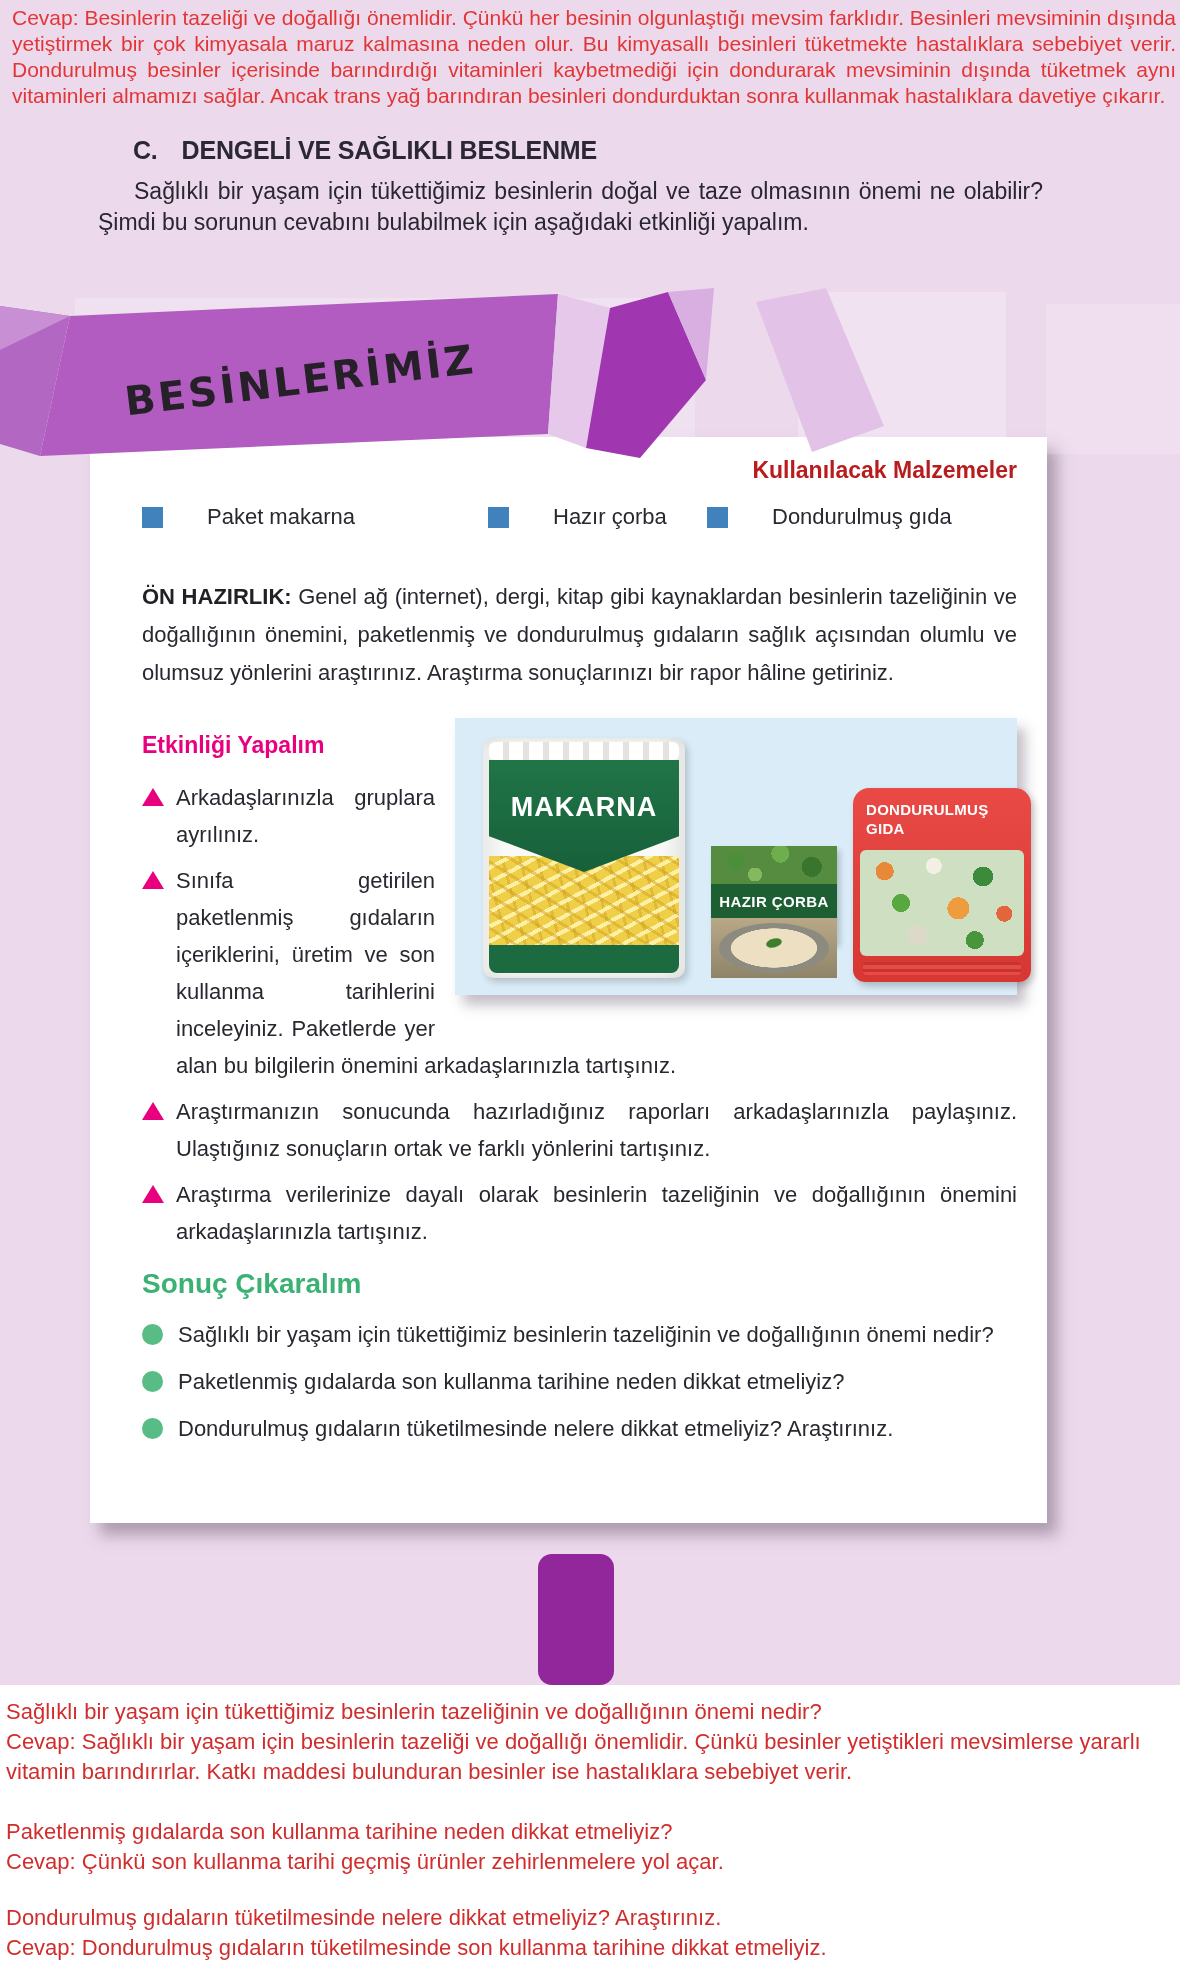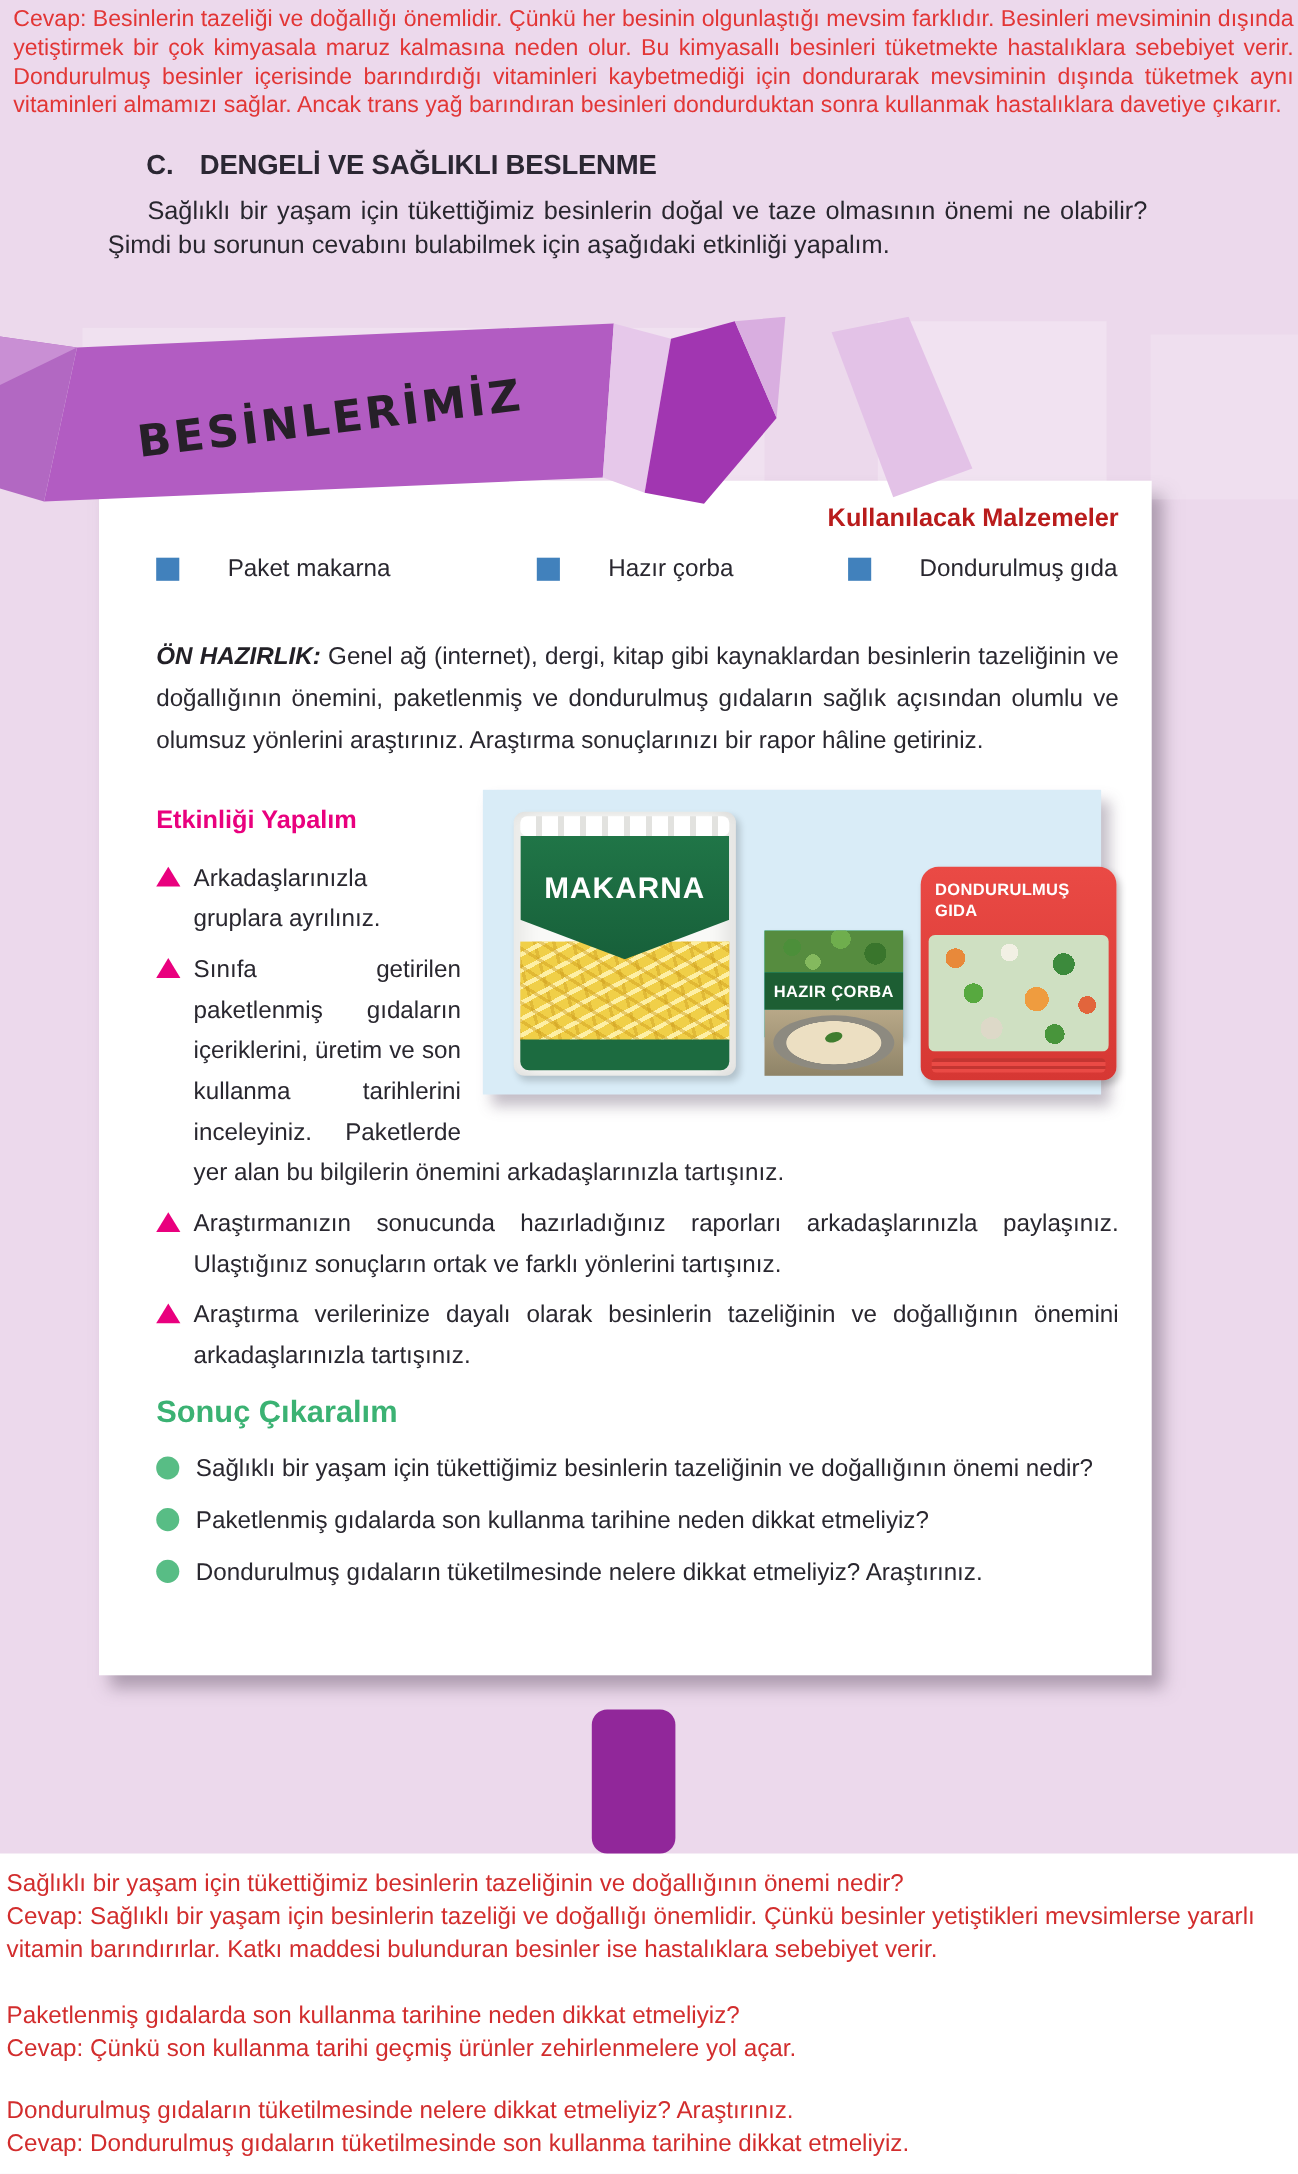--- a/index.html
+++ b/index.html
@@ -25,29 +25,29 @@
 
   
   .card{position:absolute;left:90px;top:437px;width:957px;height:1086px;background:#ffffff;
         box-shadow:10px 12px 14px rgba(112,96,116,0.50);z-index:1;
         padding:12px 30px 0 52px;box-sizing:border-box;overflow:hidden;}
 
   .materials-heading{margin:8px 0 0 0;font-size:23px;font-weight:bold;color:#b91c1c;text-align:right;}
   .materials{display:flex;margin-top:20px;align-items:center;}
   .material-item{display:flex;align-items:center;font-size:22px;color:#29272f;gap:30px;}
   .material-item:nth-child(1){width:346px;}
-  .material-item:nth-child(2){width:283px;}
+  .material-item:nth-child(2){width:219px;}
   .sq{width:21px;height:21px;background:#4181bc;margin-right:14px;flex:0 0 auto;}
 
   .prep{margin:48px 0 0 0;font-size:22px;line-height:38px;color:#29272f;text-align:justify;}
-  .prep b{color:#222026;font-style:italic;}
+  .prep b{color:#222026;}
 
   .activity{margin-top:40px;}
   .panel{position:relative;float:right;width:562px;height:277px;background:#d9ecf7;
-         margin:-14px 16px 16px 20px;box-shadow:8px 10px 12px rgba(115,100,122,0.42);}
+         margin:-14px 0 16px 20px;box-shadow:8px 10px 12px rgba(115,100,122,0.42);}
 
   
   .pack-makarna{position:absolute;left:28px;top:20px;width:202px;height:240px;background:#f9f9f7;
                 border-radius:10px;box-shadow:inset -12px 0 14px rgba(0,0,0,.08),inset 12px 0 14px rgba(0,0,0,.06),3px 4px 7px rgba(0,0,0,.18);}
   .mak-crinkle{position:absolute;top:4px;left:6px;right:6px;height:18px;border-radius:6px;
                background:repeating-linear-gradient(90deg,#ffffff 0 14px,#e2e2df 14px 20px);}
   .mak-pasta{position:absolute;top:118px;left:6px;right:6px;bottom:32px;
              background:repeating-linear-gradient(32deg,rgba(206,156,28,.45) 0 3px,transparent 3px 14px),
                         repeating-linear-gradient(-28deg,rgba(255,243,175,.9) 0 4px,transparent 4px 13px),
                         repeating-linear-gradient(75deg,rgba(196,146,24,.35) 0 3px,transparent 3px 17px),#f0cf48;}

